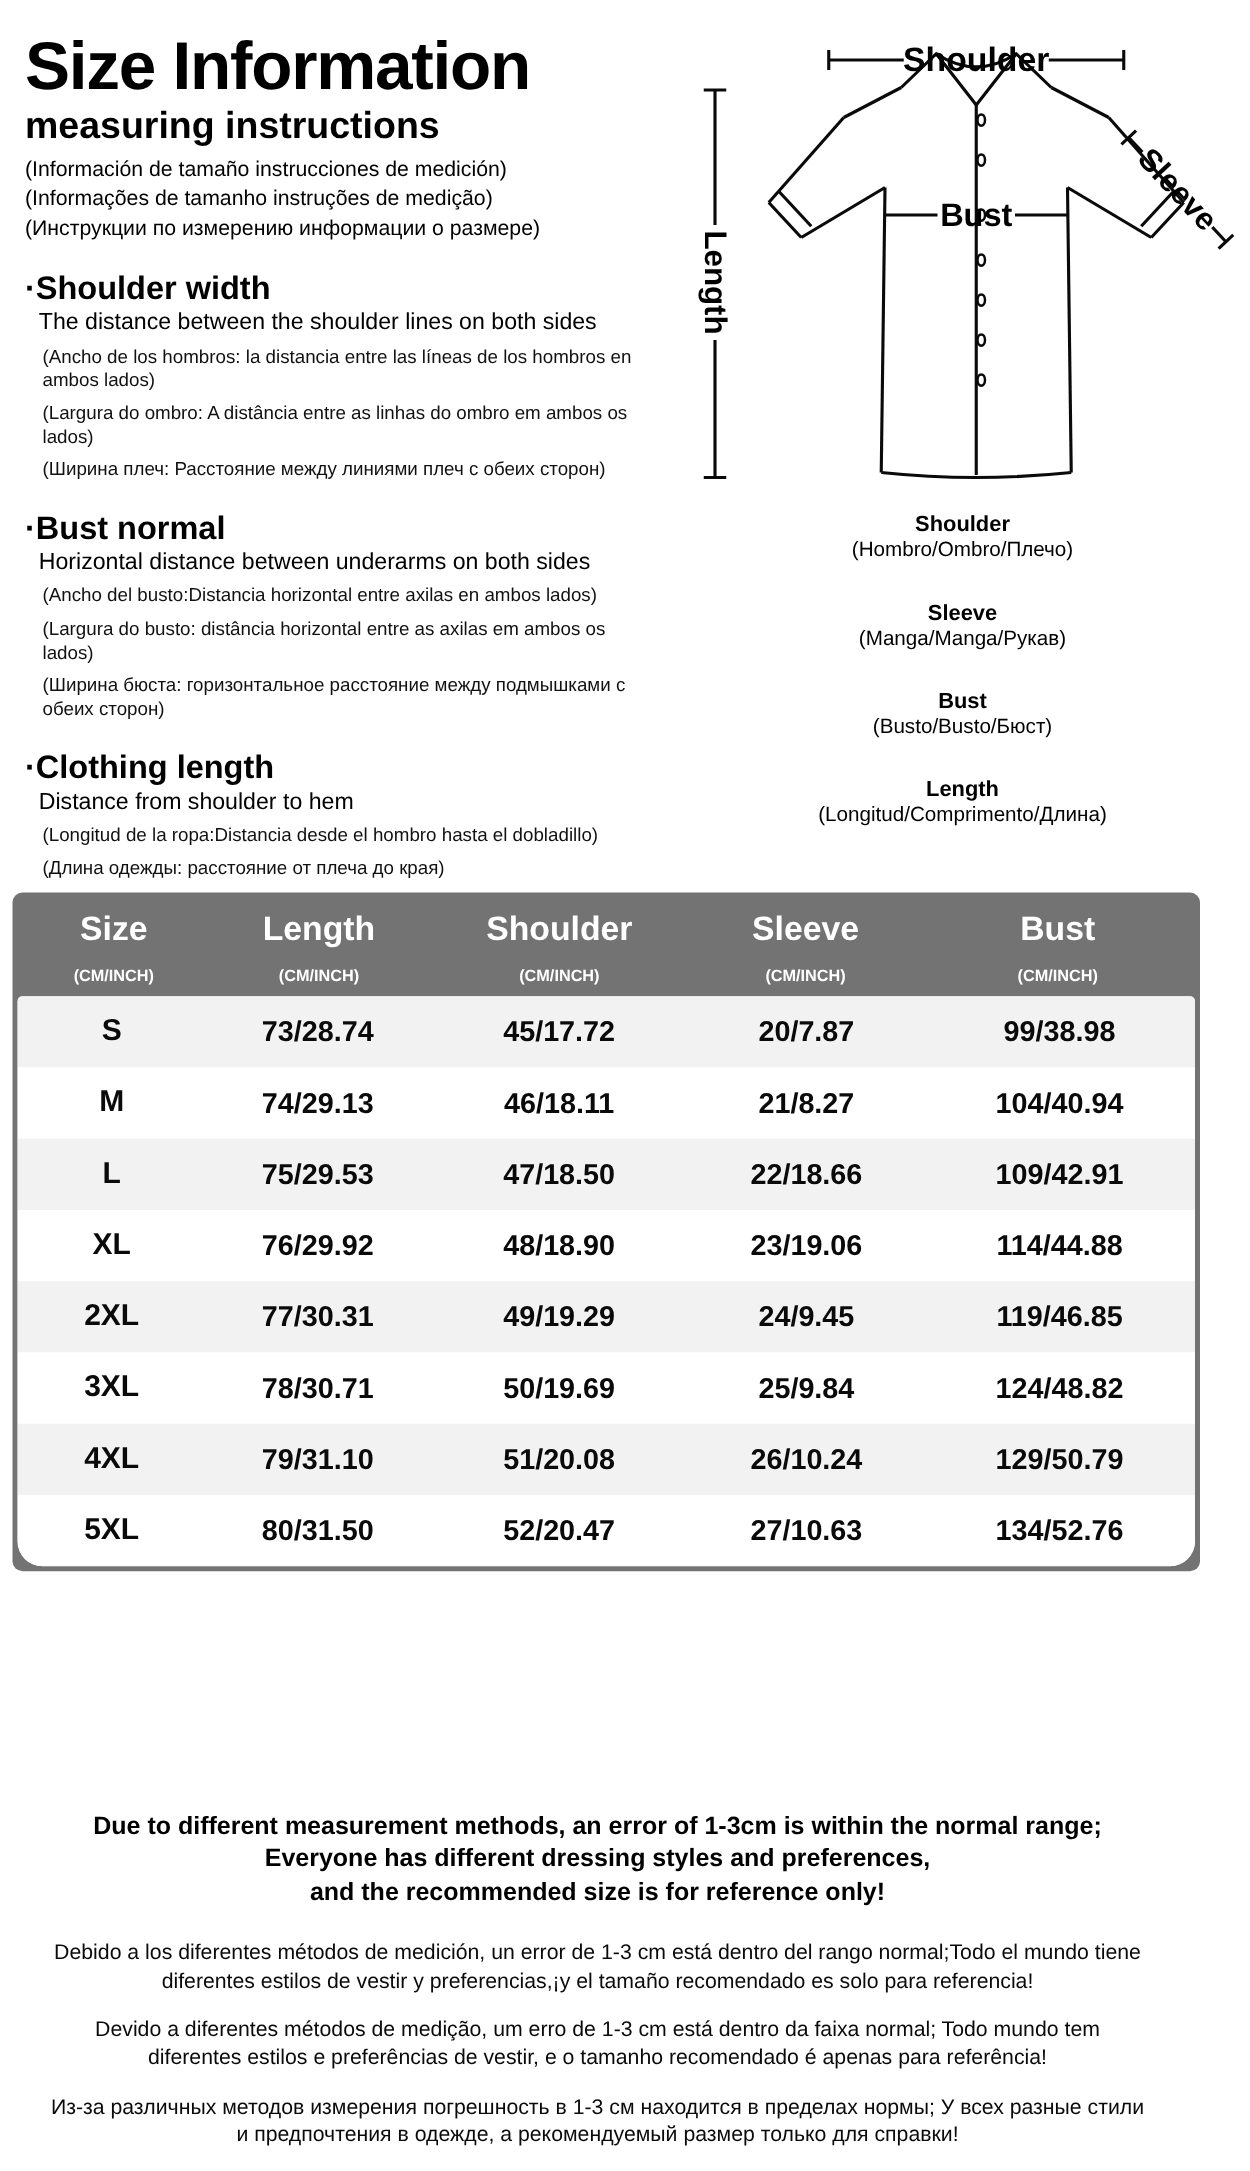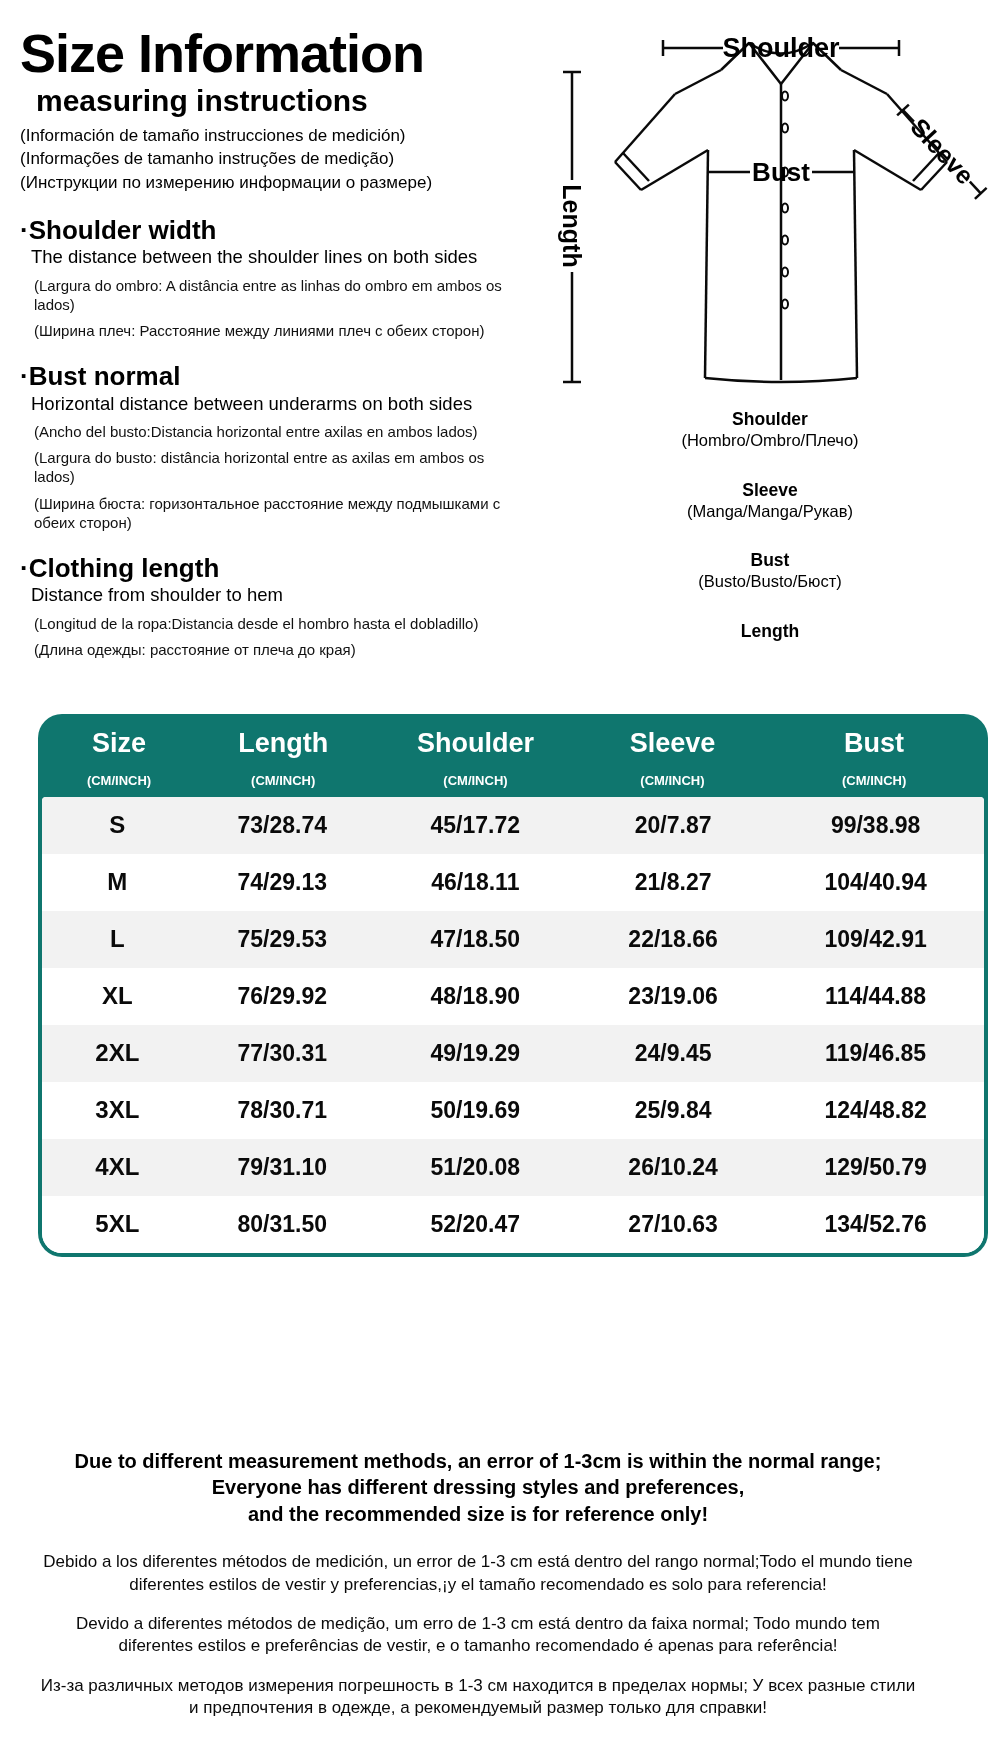--- a/index.html
+++ b/index.html
@@ -4,39 +4,39 @@
 <style>
   html,body{margin:0;padding:0;}
   body{
     width:1000px;height:1737px;position:relative;overflow:hidden;
     background:#ffffff;color:#000;
     font-family:"Liberation Sans","DejaVu Sans",sans-serif;
   }
   
   .left-col{position:absolute;left:20px;top:26px;width:525px;}
   .main-title{font-size:54px;font-weight:bold;letter-spacing:-1px;line-height:1.02;margin:0;}
-  .sub-title{font-size:30px;font-weight:bold;margin:4px 0 8px 16px;line-height:1.05;}
+  .sub-title{font-size:30px;font-weight:bold;margin:4px 0 8px 0;line-height:1.05;}
   .top-trans p{margin:2px 0;font-size:17px;line-height:1.28;}
   .section{margin-top:22px;}
   .section-head{font-size:26px;font-weight:bold;margin:0;line-height:1.1;}
   .section-head .bullet{font-weight:bold;}
   .section-desc{font-size:18.5px;margin:2px 0 4px 11px;line-height:1.2;}
   .section-trans p{font-size:15px;margin:7px 0 0 14px;line-height:1.28;max-width:492px;color:#111;}
   
   .right-col{position:absolute;left:545px;top:30px;width:450px;}
   .shirt-svg{display:block;}
   .shirt-svg text{font-family:"Liberation Sans","DejaVu Sans",sans-serif;font-weight:600;fill:#000;}
   .legend{margin-top:14px;text-align:center;}
   .legend-item{margin-bottom:29px;}
   .legend-title{font-size:17.5px;font-weight:bold;line-height:1.2;}
   .legend-sub{font-size:16.5px;line-height:1.25;}
   
   .size-table{
-    position:absolute;left:38px;top:714px;width:950px;
-    background:#0f766e;border-radius:24px;box-sizing:border-box;
+    position:absolute;left:10px;top:714px;width:950px;
+    background:#737373;border-radius:8px;box-sizing:border-box;
   }
   .thead{display:flex;color:#fff;padding:15px 6px 9px 6px;}
   .th{text-align:center;}
   .th-label{font-size:27px;font-weight:bold;line-height:1.1;}
   .th-sub{font-size:13px;font-weight:bold;margin-top:14px;}
   .col-0{width:16%;} .col-1{width:19%;} .col-2{width:22%;} .col-3{width:20%;} .col-4{width:23%;}
   .tbody{background:#fff;margin:0 4px 4px 4px;border-radius:4px 4px 20px 20px;overflow:hidden;}
   .trow{display:flex;align-items:center;height:57px;}
   .trow:nth-child(odd){background:#f2f2f2;}
   .trow:nth-child(even){background:#ffffff;}
@@ -57,20 +57,21 @@
   <div class="top-trans">
     <p>(Información de tamaño instrucciones de medición)</p>
     <p>(Informações de tamanho instruções de medição)</p>
     <p>(Инструкции по измерению информации о размере)</p>
   </div>
 
   <div class="section">
     <h3 class="section-head"><span class="bullet">·</span><span>Shoulder width</span></h3>
     <div class="section-desc">The distance between the shoulder lines on both sides</div>
     <div class="section-trans">
+      <p>(Ancho de los hombros: la distancia entre las líneas de los hombros en ambos lados)</p>
       <p>(Largura do ombro: A distância entre as linhas do ombro em ambos os lados)</p>
       <p>(Ширина плеч: Расстояние между линиями плеч с обеих сторон)</p>
     </div>
   </div>
 
   <div class="section">
     <h3 class="section-head"><span class="bullet">·</span><span>Bust normal</span></h3>
     <div class="section-desc">Horizontal distance between underarms on both sides</div>
     <div class="section-trans">
       <p>(Ancho del busto:Distancia horizontal entre axilas en ambos lados)</p>
@@ -160,20 +161,21 @@
     <div class="legend-item">
       <div class="legend-title">Sleeve</div>
       <div class="legend-sub">(Manga/Manga/Рукав)</div>
     </div>
     <div class="legend-item">
       <div class="legend-title">Bust</div>
       <div class="legend-sub">(Busto/Busto/Бюст)</div>
     </div>
     <div class="legend-item">
       <div class="legend-title">Length</div>
+      <div class="legend-sub">(Longitud/Comprimento/Длина)</div>
     </div>
   </div>
 </div>
 
 <div class="size-table">
   <div class="thead">
     <div class="th col-0">
       <div class="th-label">Size</div>
       <div class="th-sub">(CM/INCH)</div>
     </div>

